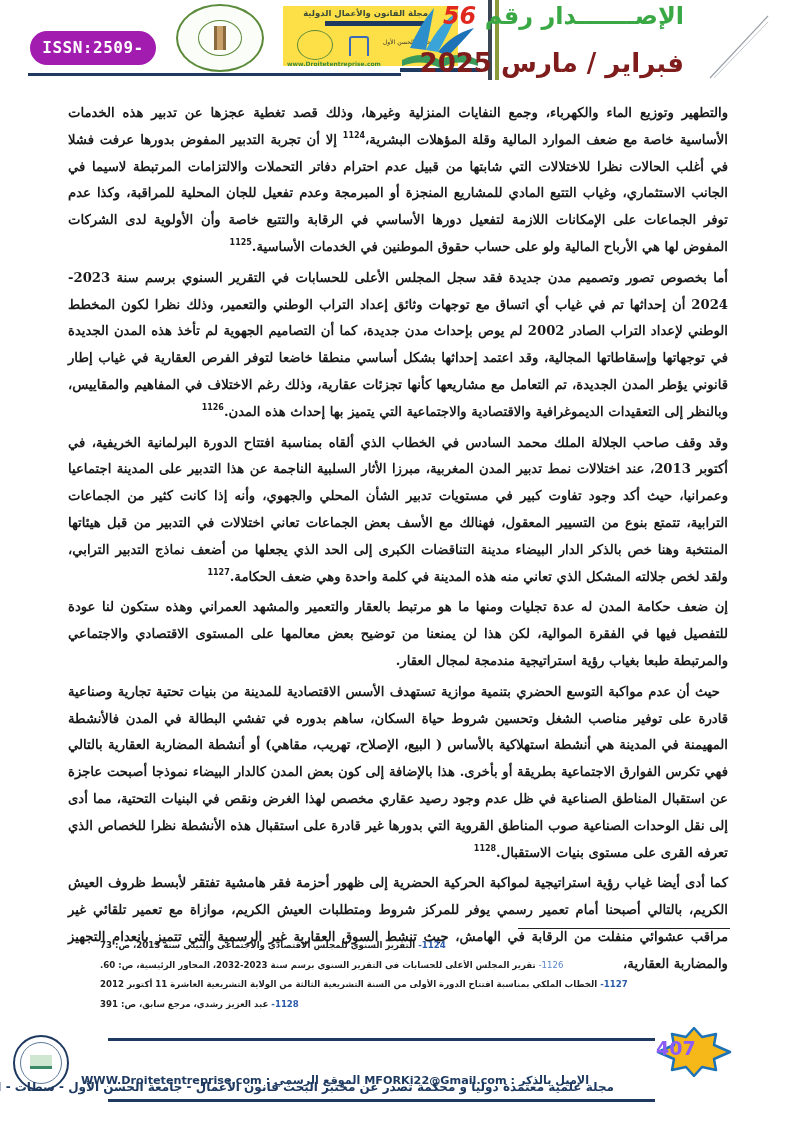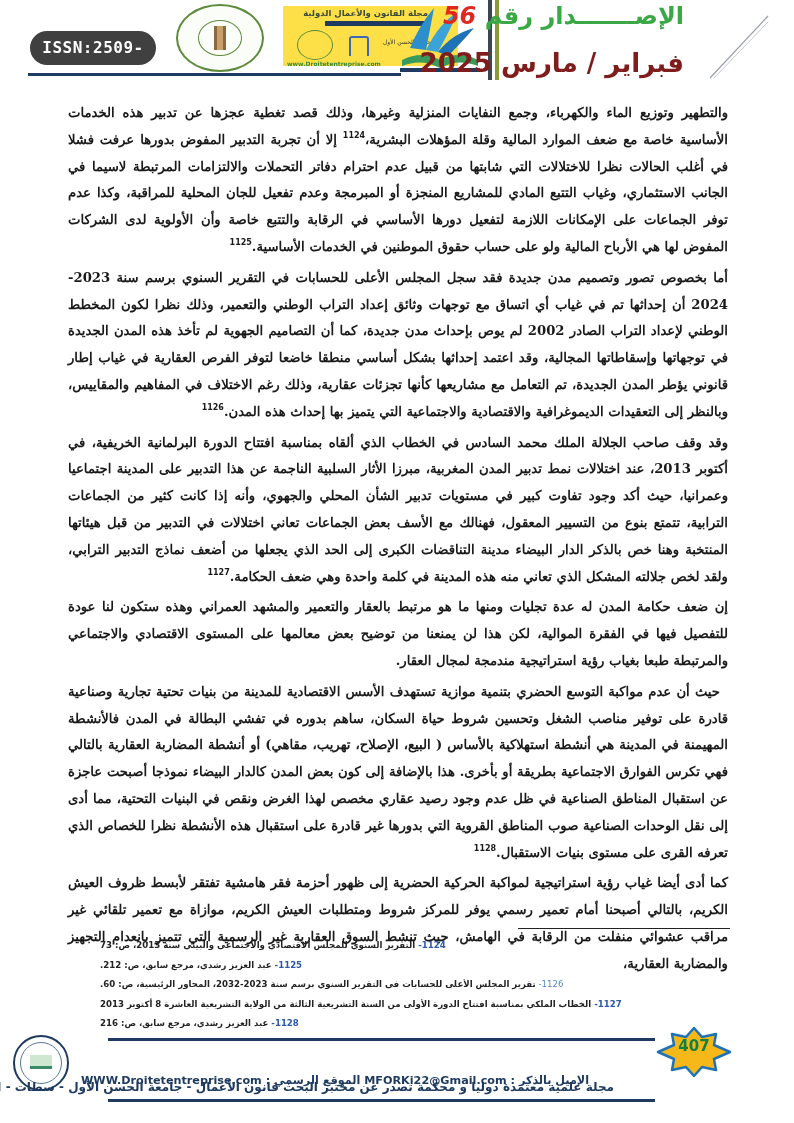--- a/index.html
+++ b/index.html
@@ -3,21 +3,21 @@
 <meta charset="utf-8">
 <style>
   * { box-sizing: border-box; margin: 0; padding: 0; }
   html, body { width: 794px; height: 1123px; background: #ffffff; overflow: hidden; }
   body { position: relative; font-family: "DejaVu Sans", sans-serif; color: #111; }
 
   
   .header { position: absolute; left: 0; top: 0; width: 794px; height: 90px; }
   .issn-badge {
     position: absolute; left: 30px; top: 31px; width: 126px; height: 34px;
-    background: #404040; border-radius: 17px;
+    background: #a21caf; border-radius: 17px;
     color: #fff; font-family: "DejaVu Sans Mono", monospace; font-weight: bold;
     font-size: 16px; line-height: 34px; text-align: center; letter-spacing: 0.5px;
   }
   .header-rule {
     position: absolute; left: 28px; top: 73px; width: 373px; height: 3px; background: #1f3a60;
   }
   .lab-seal {
     position: absolute; left: 176px; top: 4px; width: 88px; height: 68px;
     border: 2px solid #5b8a3a; border-radius: 50%; background: #fbfdf8;
   }
@@ -91,22 +91,22 @@
     position: absolute; right: 180px; top: 1048px; direction: rtl; white-space: nowrap;
     font-size: 12px; font-weight: bold; color: #1f3a60; margin-top: 32px;
   }
   .footer-line2 {
     position: absolute; right: 205px; top: 1074px; direction: rtl; white-space: nowrap;
     font-size: 11.2px; font-weight: bold; color: #1f3a60;
   }
   .footer-line2 .ltr { direction: ltr; unicode-bidi: embed; }
   .page-star { position: absolute; left: 656px; top: 1027px; width: 76px; height: 50px; }
   .page-num {
-    position: absolute; left: 656px; top: 1037px; width: 76px; text-align: center;
-    font-size: 15px; font-weight: bold; color: #15803d;
+    position: absolute; left: 656px; top: 1037px; width: 76px; 
+    font-size: 19px; font-weight: bold; color: #8b5cf6;
   }
   .footer-seal {
     position: absolute; left: 13px; top: 1035px; width: 56px; height: 56px;
     border: 2px solid #1f3a60; border-radius: 50%; background: #fff;
   }
   .footer-seal .ring {
     position: absolute; left: 5px; top: 5px; width: 42px; height: 42px; border: 1px solid #5b7a9a; border-radius: 50%;
   }
   .footer-seal .book {
     position: absolute; left: 15px; top: 18px; width: 22px; height: 14px; border-bottom: 3px solid #3a8a6a; background: #cfe6d0;
@@ -176,30 +176,27 @@
     <span>كما أدى أيضا غياب رؤية استراتيجية لمواكبة الحركية الحضرية إلى ظهور أحزمة فقر هامشية تفتقر لأبسط ظروف العيش الكريم، بالتالي أصبحنا أمام تعمير رسمي يوفر للمركز شروط ومتطلبات العيش الكريم، موازاة مع تعمير تلقائي غير مراقب عشوائي منفلت من الرقابة في الهامش، حيث تنشط السوق العقارية غير الرسمية التي تتميز بانعدام التجهيز والمضاربة العقارية،</span>
   </p>
 </div>
 
 <div class="fn-rule"></div>
 <div class="footnotes">
   <div class="fn">
     <span class="fnum">1124</span><span class="fnum">- </span><span>التقرير السنوي للمجلس الاقتصادي والاجتماعي والبيئي سنة 2013، ص: 73</span>
   </div>
   <div class="fn">
-    <span class="fnum">1125</span><span class="fnum">- </span><span>عبد العزيز رشدي، مرجع سابق، ص: 212.</span>
-  </div>
-  <div class="fn">
     <span class="fnum light">1126</span><span class="fnum light">- </span><span>تقرير المجلس الأعلى للحسابات في التقرير السنوي برسم سنة 2023-2032، المحاور الرئيسية، ص: 60.</span>
   </div>
   <div class="fn">
-    <span class="fnum">1127</span><span class="fnum">- </span><span>الخطاب الملكي بمناسبة افتتاح الدورة الأولى من السنة التشريعية الثالثة من الولاية التشريعية العاشرة 8 أكتوبر 2013</span>
-  </div>
-  <div class="fn">
-    <span class="fnum">1128</span><span class="fnum">- </span><span>عبد العزيز رشدي، مرجع سابق، ص: 216</span>
+    <span class="fnum">1127</span><span class="fnum">- </span><span>الخطاب الملكي بمناسبة افتتاح الدورة الأولى من السنة التشريعية الثالثة من الولاية التشريعية العاشرة 11 أكتوبر 2012</span>
+  </div>
+  <div class="fn">
+    <span class="fnum">1128</span><span class="fnum">- </span><span>عبد العزيز رشدي، مرجع سابق، ص: 391</span>
   </div>
 </div>
 
 <div class="footer-seal">
   <div class="ring"></div>
   <div class="book"></div>
 </div>
 <div class="footer-rule-top"></div>
 <div class="footer-line1">مجلة علمية معتمدة  دوليا و محكمة تصدر عن مختبر البحث قانون الأعمال - جامعة الحسن الأول - سطات - المغرب</div>
 <div class="footer-line2">

